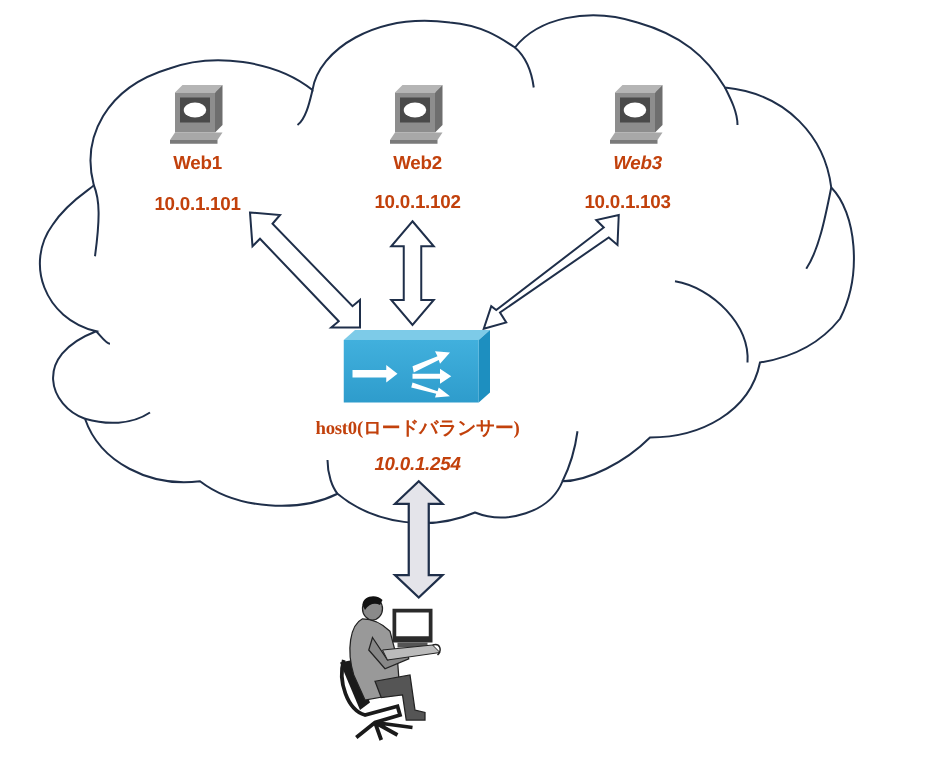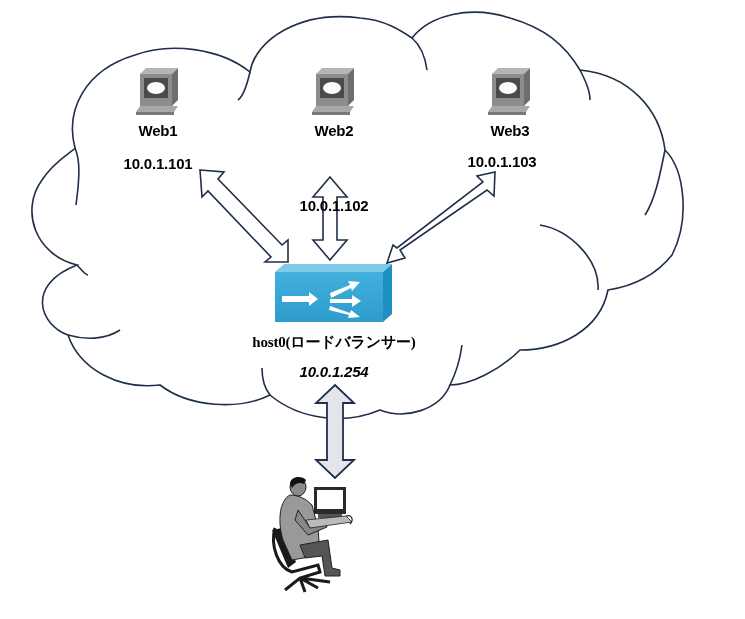--- a/index.html
+++ b/index.html
@@ -1,19 +1,19 @@
 <!DOCTYPE html>
 <html><head>
 <meta charset="utf-8">
 <style>
   html, body { margin:0; padding:0; background:#ffffff; }
   body { width:745px; height:619px; position:relative; overflow:hidden;
          font-family:"Liberation Sans", "DejaVu Sans", sans-serif; }
   #diagram { position:absolute; left:0; top:0; }
-  .lbl { position:absolute; font-weight:bold; font-size:15px; color:#000000;
+  .lbl { position:absolute; font-weight:bold; font-size:15px; color:#c2410c;
          white-space:nowrap; transform:translateX(-50%); letter-spacing:-0.2px; }
   .lbl.jp { font-family:Liberation Serif, serif; font-size:15px; }
 </style>
 </head>
 <body>
 
 <svg id="diagram" width="745" height="619" viewBox="0 0 745 619">
   <defs>
     <linearGradient id="lbFront" x1="0" y1="0" x2="0" y2="1">
       <stop offset="0" stop-color="#41b0dd"></stop>
@@ -125,17 +125,17 @@
     <rect x="318" y="514" width="24" height="4" fill="#555"></rect>
 
     <polygon points="306,520 346,516 352,522 310,528" fill="#bbbbbb" stroke="#222" stroke-width="0.8"></polygon>
     <path d="M 346,516 C 352,514 354,520 350,524" stroke="#222" stroke-width="1.2" fill="none"></path>
   </g>
 </svg>
 
 <div class="lbl" style="left:158px; top:122px;">Web1</div>
 <div class="lbl" style="left:158px; top:155px;">10.0.1.101</div>
 <div class="lbl" style="left:334px; top:122px;">Web2</div>
-<div class="lbl" style="left:334px; top:153px;margin-top:44px;">10.0.1.102</div>
-<div class="lbl" style="left:510px; top:122px;">Web3</div>
+<div class="lbl" style="left:334px; top:153px;">10.0.1.102</div>
+<div class="lbl" style="left:510px; top:122px;font-style:italic;">Web3</div>
 <div class="lbl" style="left:502px; top:153px;">10.0.1.103</div>
 <div class="lbl jp" style="left:334px; top:333px;">host0(ロードバランサー)</div>
 <div class="lbl" style="left:334px; top:363px;font-style:italic;">10.0.1.254</div>
 
 </body></html>

